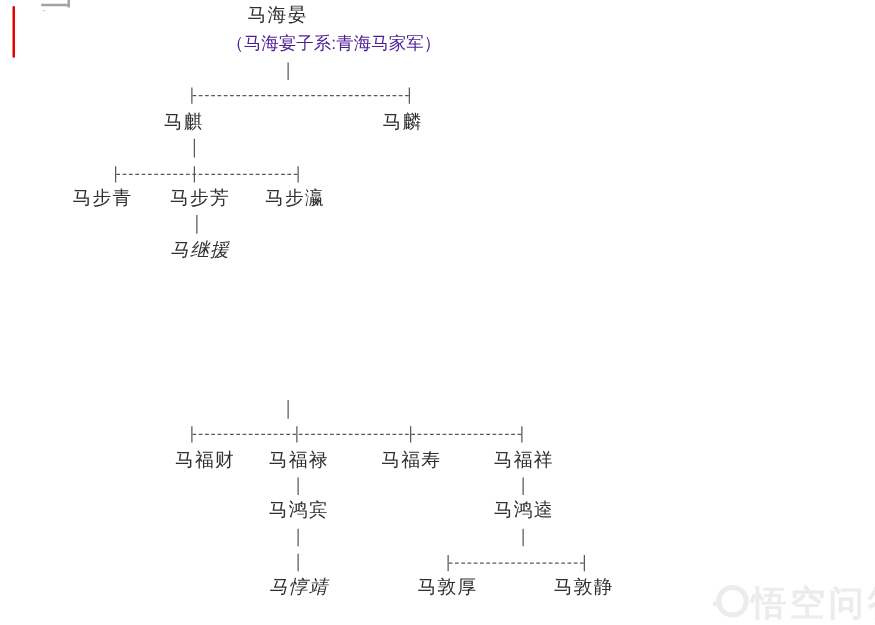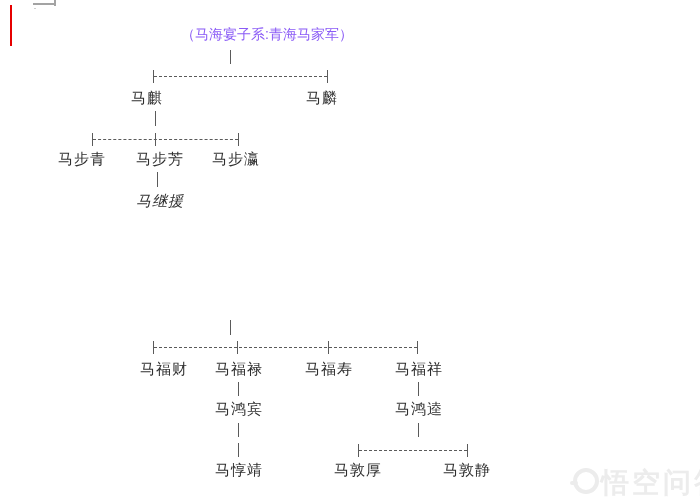--- a/index.html
+++ b/index.html
@@ -5,21 +5,21 @@
   html,body{margin:0;padding:0;background:#ffffff;}
   #canvas{
     position:relative;width:700px;height:500px;background:#ffffff;overflow:hidden;
     font-family:"Liberation Sans","DejaVu Sans",sans-serif;
   }
   .person{
     position:absolute;width:80px;text-align:center;font-size:15px;line-height:15px;
     color:#2f2f2f;white-space:nowrap;letter-spacing:1px;
   }
   .root-name{position:absolute;width:100px;text-align:center;font-size:15px;line-height:15px;color:#2f2f2f;letter-spacing:1px;}
-  .subtitle{position:absolute;width:200px;text-align:center;font-size:14px;line-height:16px;color:#8b5cf6;white-space:nowrap;}
+  .subtitle{position:absolute;width:200px;text-align:center;font-size:14px;line-height:16px;color:#4c1d95;white-space:nowrap;}
   .vline{position:absolute;width:1px;background:#5a5a5a;}
   .dashes{position:absolute;height:0;border-top:1px dashed #5a5a5a;}
   .tick{position:absolute;width:1px;height:13px;background:#5a5a5a;}
   .artifact{position:absolute;background:#a3a3a3;}
   .revision-bar{position:absolute;background:#e60000;}
   .watermark-text{
     position:absolute;font-size:28px;font-weight:bold;color:#ececec;
     letter-spacing:3px;white-space:nowrap;
   }
   .watermark-logo{
@@ -32,20 +32,21 @@
 </head>
 <body>
 
 <div id="canvas">
 
   <div class="revision-bar" style="left:10px;top:5px;width:2px;height:41px;"></div>
   <div class="artifact" style="left:33px;top:3px;width:23px;height:2px;"></div>
   <div class="artifact" style="left:54px;top:0px;width:2px;height:6px;"></div>
   <div class="artifact" style="left:34px;top:8px;width:2px;height:1px;background:#cfcfcf;"></div>
 
+  <div class="root-name" style="left:172px;top:5px;">马海晏</div>
   <div class="subtitle" style="left:167px;top:26px;">（马海宴子系:青海马家军）</div>
 
   <div class="vline" style="left:230px;top:50px;height:14px;"></div>
 
   <div class="dashes" style="left:154px;top:76px;width:173px;"></div>
   <div class="tick" style="left:153px;top:70px;"></div>
   <div class="tick" style="left:327px;top:70px;"></div>
 
   <div class="person" style="left:107px;top:90px;">马麒</div>
   <div class="person" style="left:282px;top:90px;">马麟</div>
@@ -76,21 +77,21 @@
 
   <div class="person" style="left:124px;top:361px;">马福财</div>
   <div class="person" style="left:199px;top:361px;">马福禄</div>
   <div class="person" style="left:289px;top:361px;">马福寿</div>
   <div class="person" style="left:379px;top:361px;">马福祥</div>
 
   <div class="vline" style="left:238px;top:382px;height:14px;"></div>
   <div class="person" style="left:199px;top:401px;">马鸿宾</div>
   <div class="vline" style="left:238px;top:423px;height:14px;"></div>
   <div class="vline" style="left:238px;top:443px;height:14px;"></div>
-  <div class="person" style="left:199px;top:462px;">马惇靖</div>
+  <div class="person" style="left:199px;top:462px;font-style:italic;">马惇靖</div>
 
   <div class="vline" style="left:418px;top:382px;height:14px;"></div>
   <div class="person" style="left:379px;top:401px;">马鸿逵</div>
   <div class="vline" style="left:418px;top:423px;height:14px;"></div>
 
   <div class="dashes" style="left:359px;top:450px;width:108px;"></div>
   <div class="tick" style="left:358px;top:444px;"></div>
   <div class="tick" style="left:467px;top:444px;"></div>
 
   <div class="person" style="left:318px;top:462px;">马敦厚</div>

